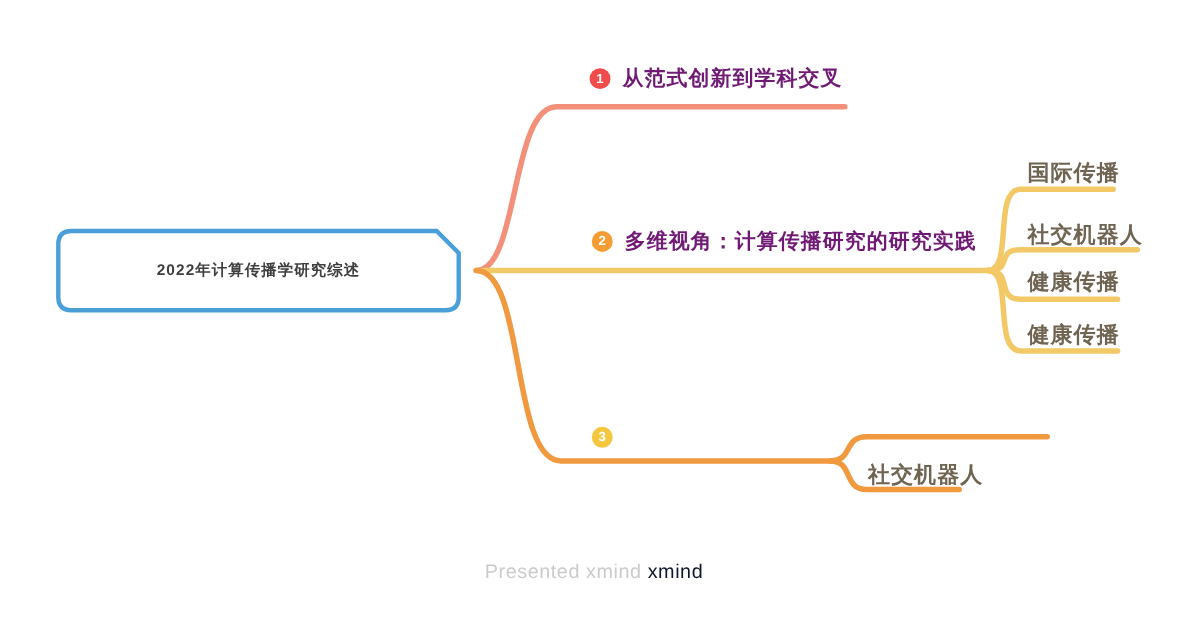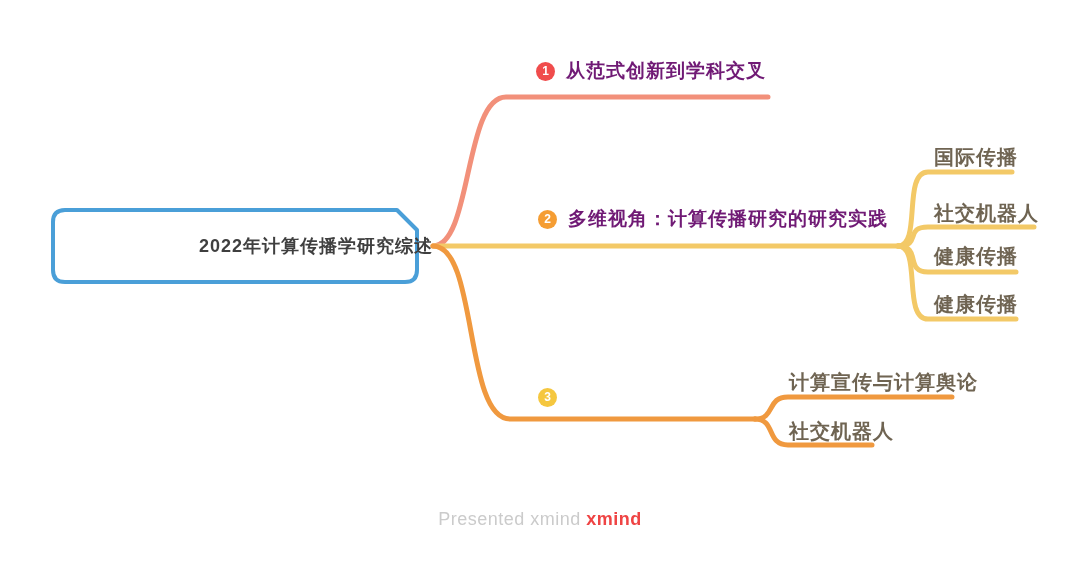--- a/index.html
+++ b/index.html
@@ -6,23 +6,23 @@
   .canvas{
     position:relative;
     width:1080px;height:567px;
     background:#ffffff;
     overflow:hidden;
     font-family:"Liberation Sans","DejaVu Sans",sans-serif;
   }
   .lines{position:absolute;left:0;top:0;width:1080px;height:567px;}
   .lines path{fill:none;stroke-linecap:round;stroke-linejoin:round;}
   .root-topic{
-    position:absolute;left:69px;top:210px;width:364px;height:72px;
-    display:flex;align-items:center;justify-content:flex-end;
-    font-size:18px;font-weight:bold;color:#3F3F3F;letter-spacing:1px;
+    position:absolute;left:53px;top:210px;width:364px;height:72px;
+    display:flex;align-items:center;justify-content:center;
+    font-size:14px;font-weight:bold;color:#3F3F3F;letter-spacing:1px;
     cursor:default;
   }
   .branch-row{
     position:absolute;height:28px;display:flex;align-items:center;gap:11px;
   }
   .badge{
     width:19px;height:19px;border-radius:50%;flex:0 0 auto;
     display:flex;align-items:center;justify-content:center;
     color:#ffffff;font-size:12px;font-weight:bold;line-height:1;
   }
@@ -30,21 +30,21 @@
     font-size:19px;font-weight:bold;color:#701a75;letter-spacing:1px;white-space:nowrap;
   }
   .subtopic{
     position:absolute;height:22px;display:flex;align-items:flex-start;
     font-size:20px;font-weight:600;color:#6F6452;letter-spacing:1px;white-space:nowrap;
   }
   .footer{
     position:absolute;left:0;top:509px;width:1080px;text-align:center;
     font-size:18px;color:#CBCBCB;letter-spacing:0.5px;
   }
-  .footer .brand{font-weight:bold;color:#ef4444;}
+  .footer .brand{font-weight:normal;color:#0f172a;}
 </style>
 </head>
 <body>
 
 <div class="canvas">
 
   <svg class="lines" viewBox="0 0 1080 567" xmlns="http://www.w3.org/2000/svg">
 
     <path d="M 433 246 C 472 246 464 97 506 97 L 768 97" stroke="#F2907A" stroke-width="5"></path>
 
@@ -88,23 +88,20 @@
     <span>健康传播</span>
   </div>
   <div class="subtopic" style="left:934px;top:291px;">
     <span>健康传播</span>
   </div>
 
   <div class="branch-row" style="left:538px;top:383px;">
     <span class="badge" style="background: rgb(245, 199, 63);">3</span>
   </div>
 
-  <div class="subtopic" style="left:789px;top:369px;">
-    <span>计算宣传与计算舆论</span>
-  </div>
   <div class="subtopic" style="left:789px;top:418px;">
     <span>社交机器人</span>
   </div>
 
   <div class="footer">
     <span>Presented xmind</span>
     <span> </span>
     <span class="brand">xmind</span>
   </div>
 

